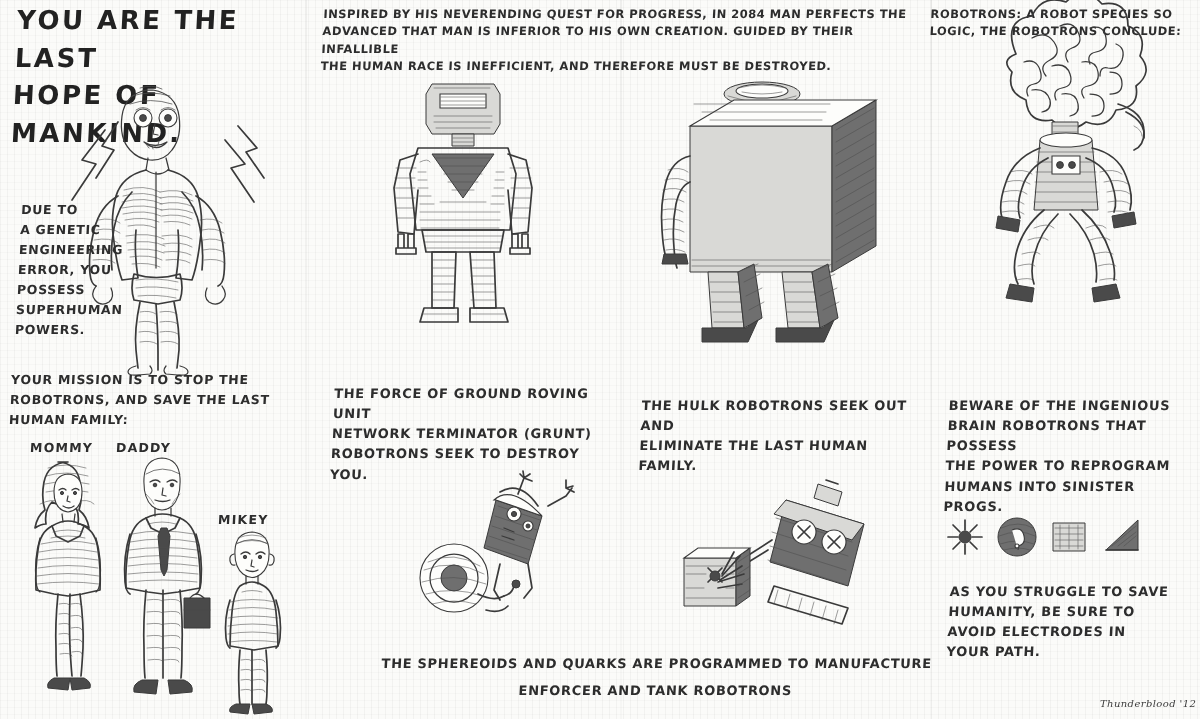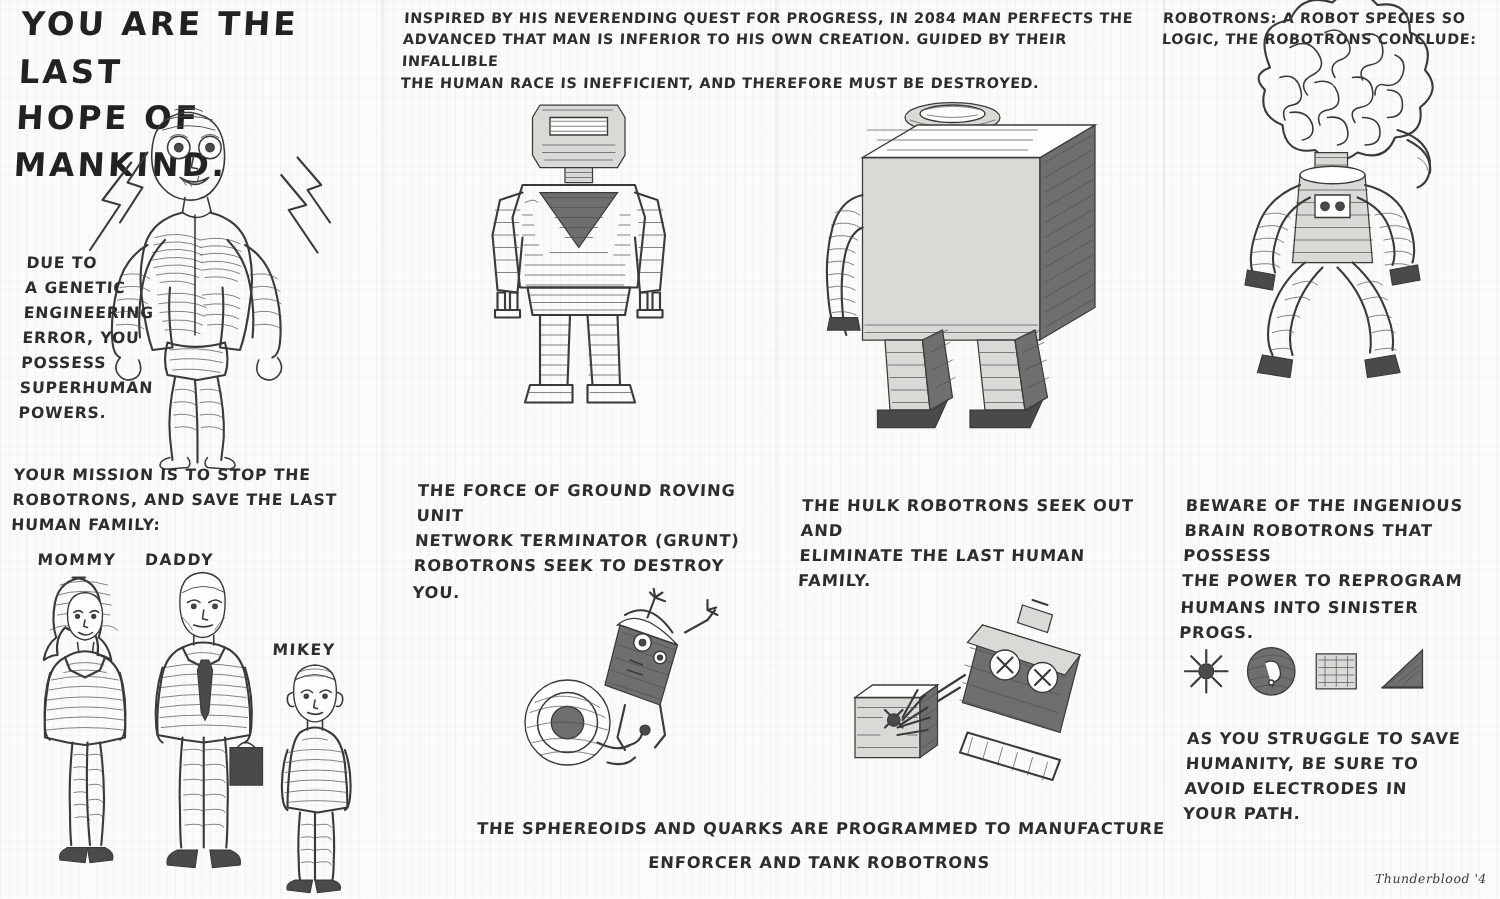--- a/index.html
+++ b/index.html
@@ -787,15 +787,15 @@
   </svg>
 
   <div class="ltr body-caption" style="left:948px; top:582px; width:250px;">AS YOU STRUGGLE TO SAVE
 HUMANITY, BE SURE TO
 AVOID ELECTRODES IN
 YOUR PATH.</div>
 
   <div class="ltr body-caption" style="left:366px; top:650px; width:580px; text-align:center; line-height:2.1;">THE SPHEREOIDS AND  QUARKS ARE PROGRAMMED TO MANUFACTURE
 ENFORCER AND TANK ROBOTRONS</div>
 
-  <div class="signature" style="left:1100px; top:698px;">Thunderblood '4</div>
+  <div class="signature" style="left:1100px; top:698px;">Thunderblood '12</div>
 
 </div>
 
 </body></html>

